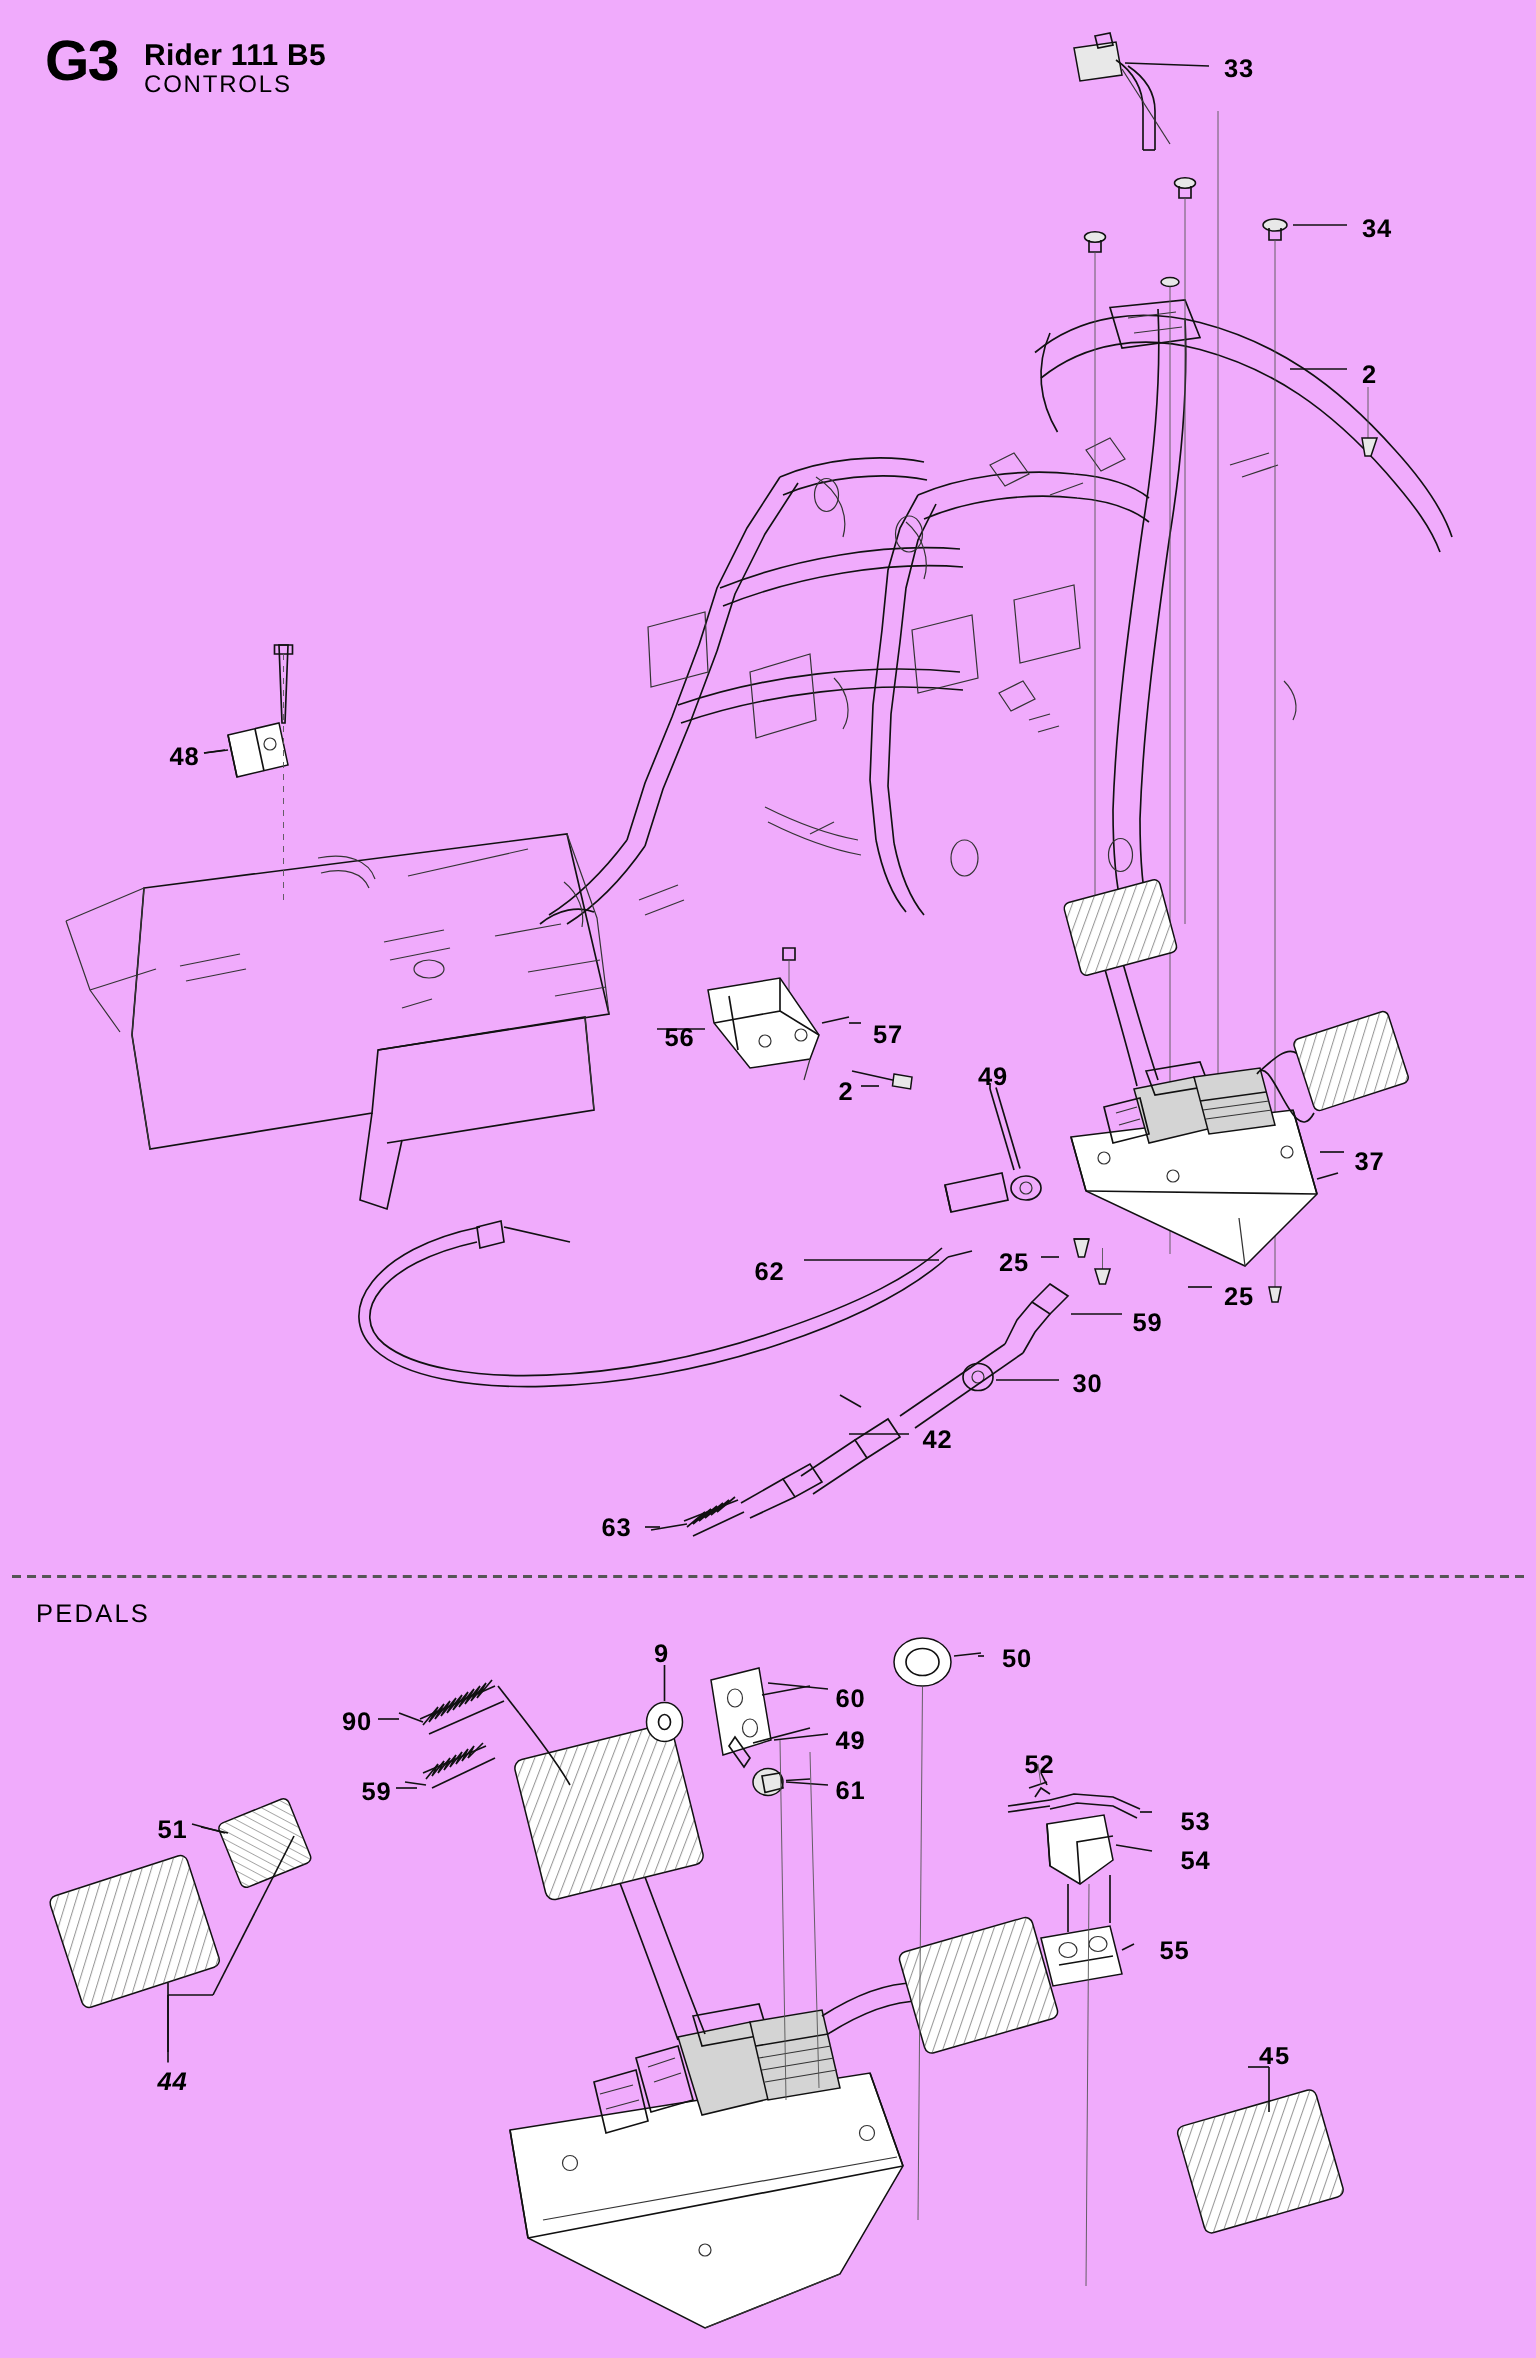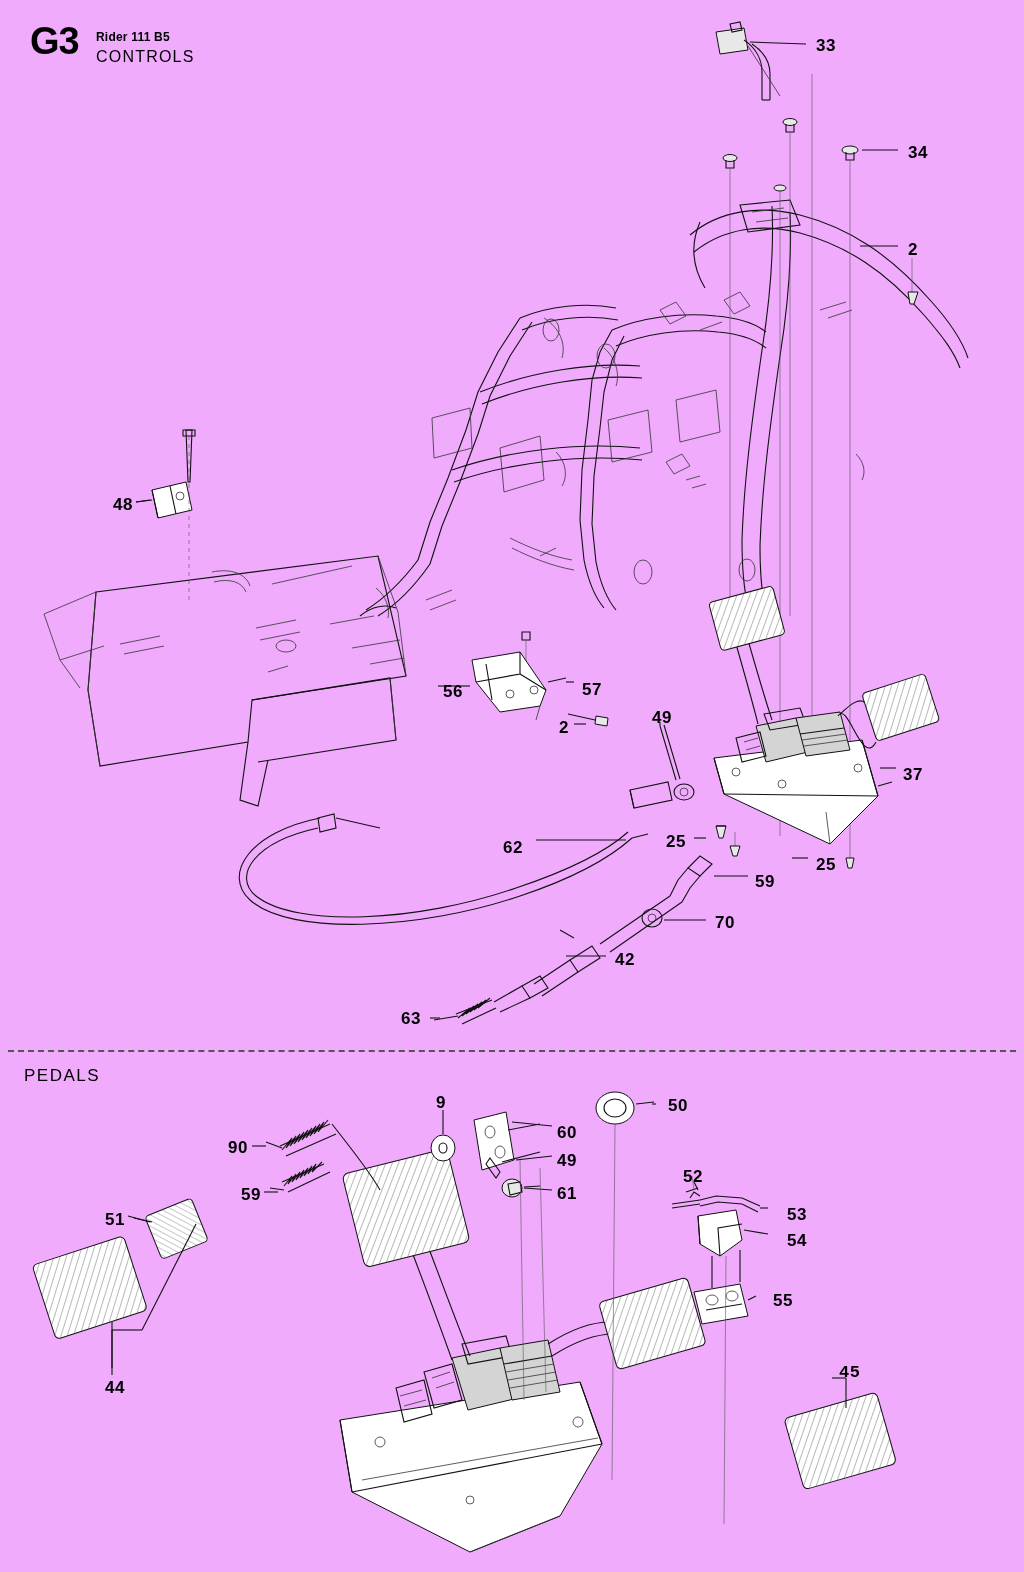--- a/index.html
+++ b/index.html
@@ -25,21 +25,21 @@
     top: 22px;
     font-size: 38px;
     font-weight: bold;
     letter-spacing: -1px;
     line-height: 38px;
   }
   .hdr-model {
     position: absolute;
     left: 96px;
     top: 28px;
-    font-size: 12px;
+    font-size: 20px;
     font-weight: bold;
     letter-spacing: 0.2px;
     line-height: 18px;
   }
   .hdr-section {
     position: absolute;
     left: 96px;
     top: 48px;
     font-size: 16px;
     font-weight: normal;
@@ -505,32 +505,32 @@
   <div class="callout" style="left:113px; top:495px;">48</div>
   <div class="callout" style="left:443px; top:682px;">56</div>
   <div class="callout" style="left:582px; top:680px;">57</div>
   <div class="callout" style="left:559px; top:718px;">2</div>
   <div class="callout" style="left:652px; top:708px;">49</div>
   <div class="callout" style="left:903px; top:765px;">37</div>
   <div class="callout" style="left:503px; top:838px;">62</div>
   <div class="callout" style="left:666px; top:832px;">25</div>
   <div class="callout" style="left:816px; top:855px;">25</div>
   <div class="callout" style="left:755px; top:872px;">59</div>
-  <div class="callout" style="left:715px; top:913px;">70</div>
+  <div class="callout" style="left:715px; top:913px;">30</div>
   <div class="callout" style="left:615px; top:950px;">42</div>
   <div class="callout" style="left:401px; top:1009px;">63</div>
 
   <div class="callout" style="left:436px; top:1093px;">9</div>
   <div class="callout" style="left:668px; top:1096px;">50</div>
   <div class="callout" style="left:228px; top:1138px;">90</div>
   <div class="callout" style="left:557px; top:1123px;">60</div>
   <div class="callout" style="left:557px; top:1151px;">49</div>
   <div class="callout" style="left:241px; top:1185px;">59</div>
   <div class="callout" style="left:557px; top:1184px;">61</div>
   <div class="callout" style="left:105px; top:1210px;text-align:right;">51</div>
   <div class="callout" style="left:683px; top:1167px;">52</div>
   <div class="callout" style="left:787px; top:1205px;">53</div>
   <div class="callout" style="left:787px; top:1231px;">54</div>
   <div class="callout" style="left:773px; top:1291px;">55</div>
   <div class="callout" style="left:839px; top:1363px;font-family:Liberation Mono, monospace;">45</div>
-  <div class="callout" style="left:105px; top:1378px;">44</div>
+  <div class="callout" style="left:105px; top:1378px;font-style:italic;">44</div>
 
 </div>
 
 </body></html>

